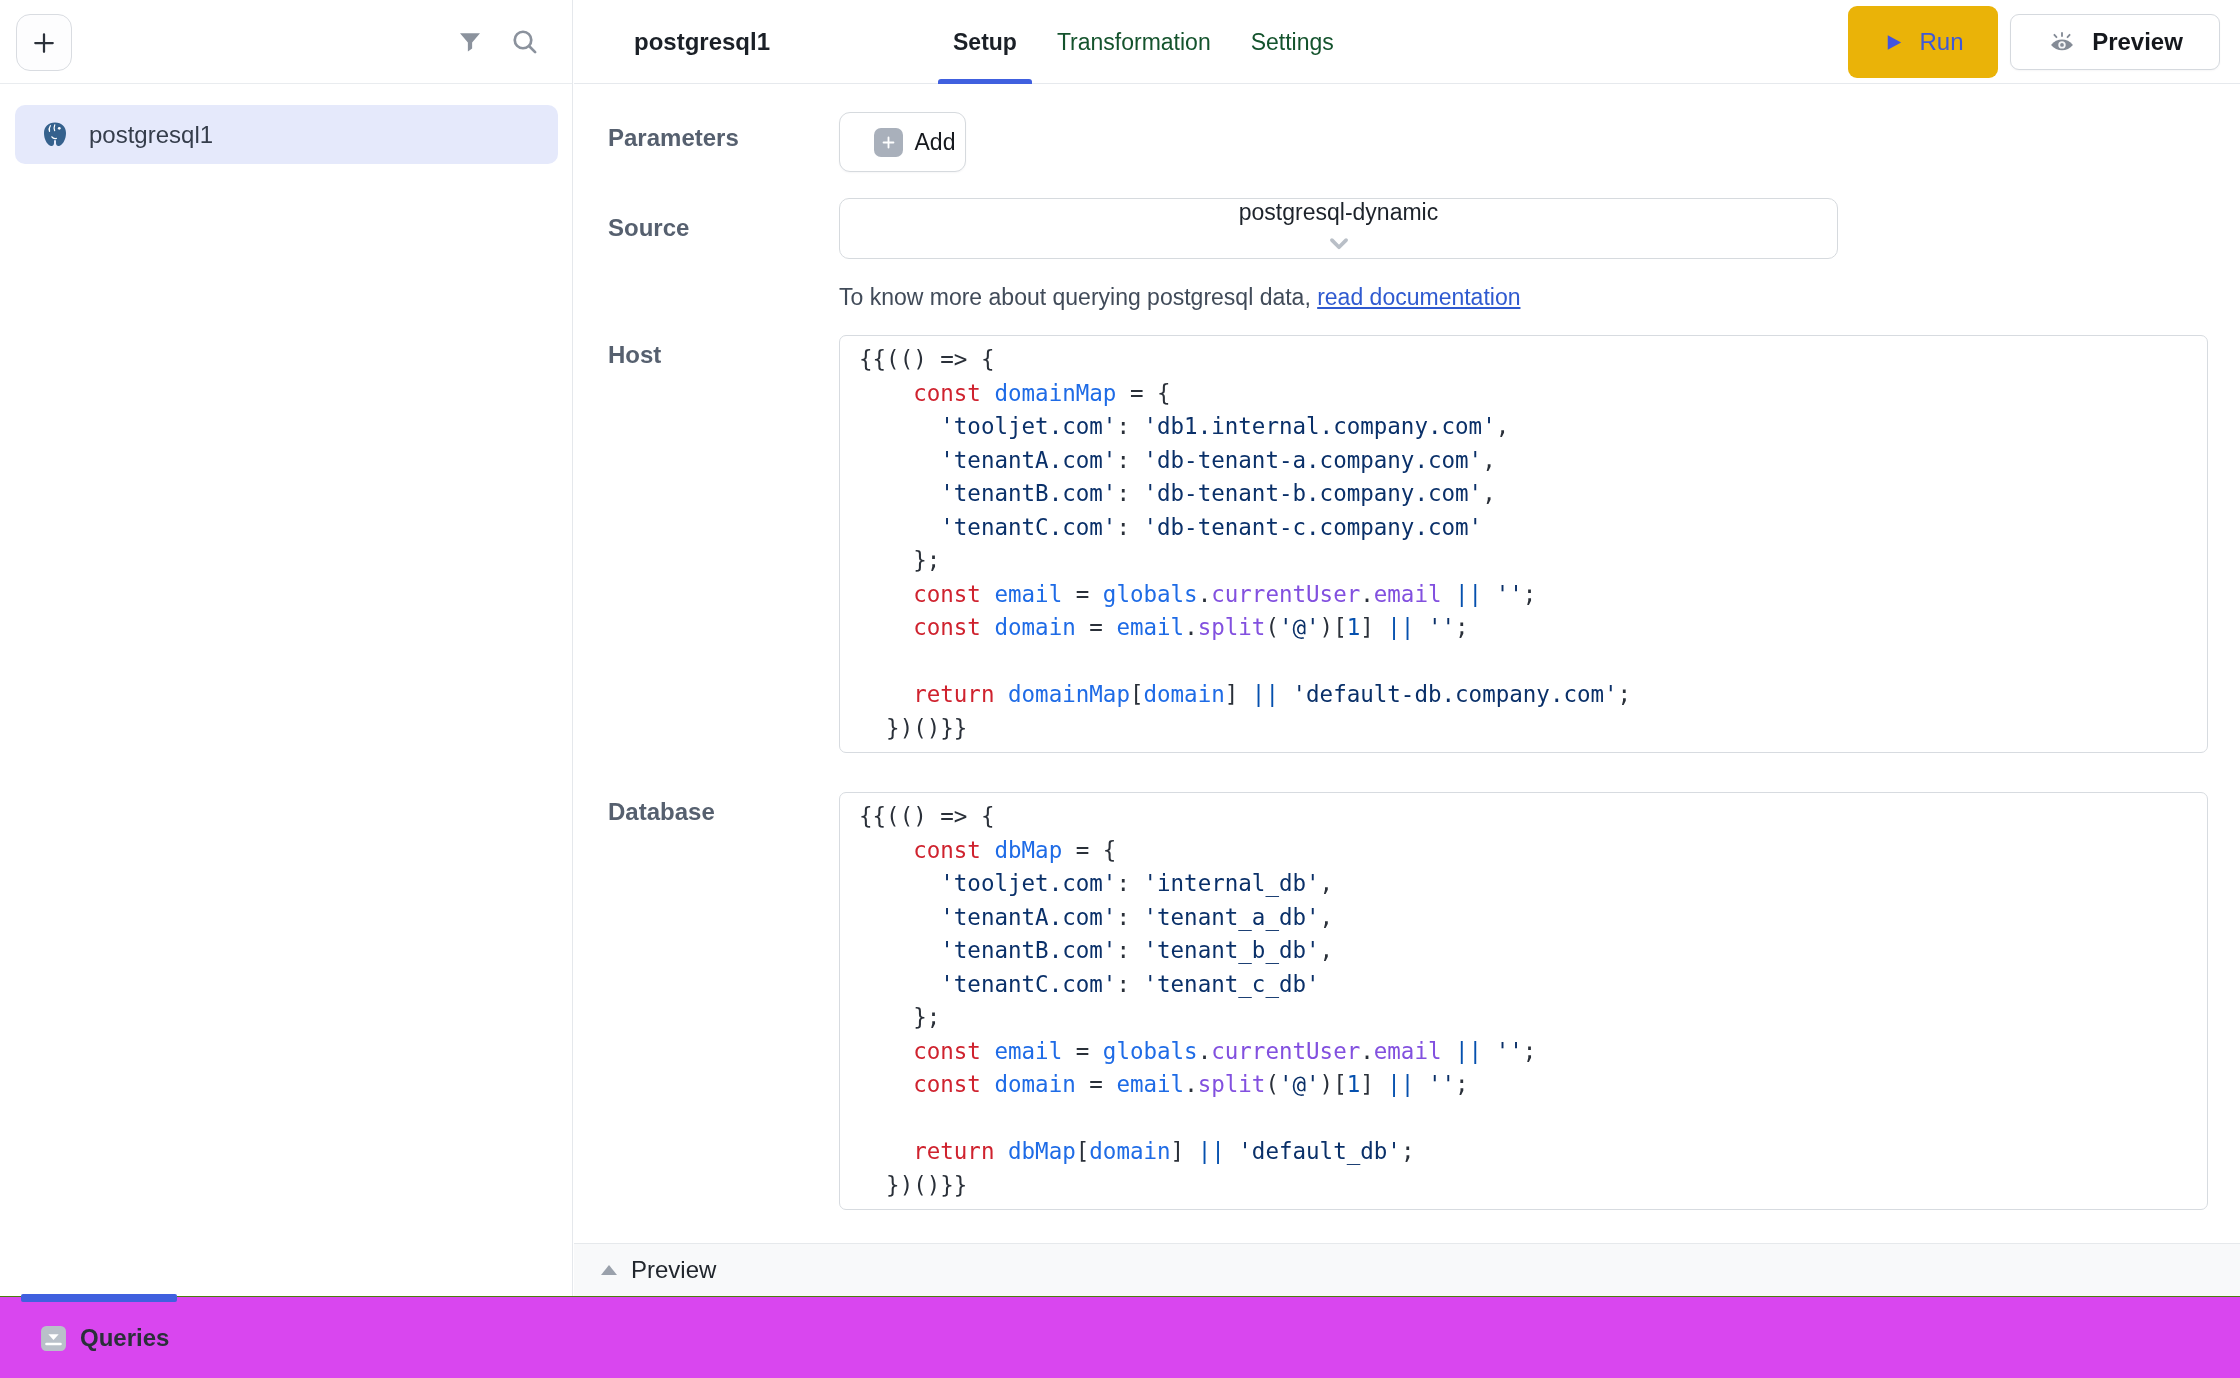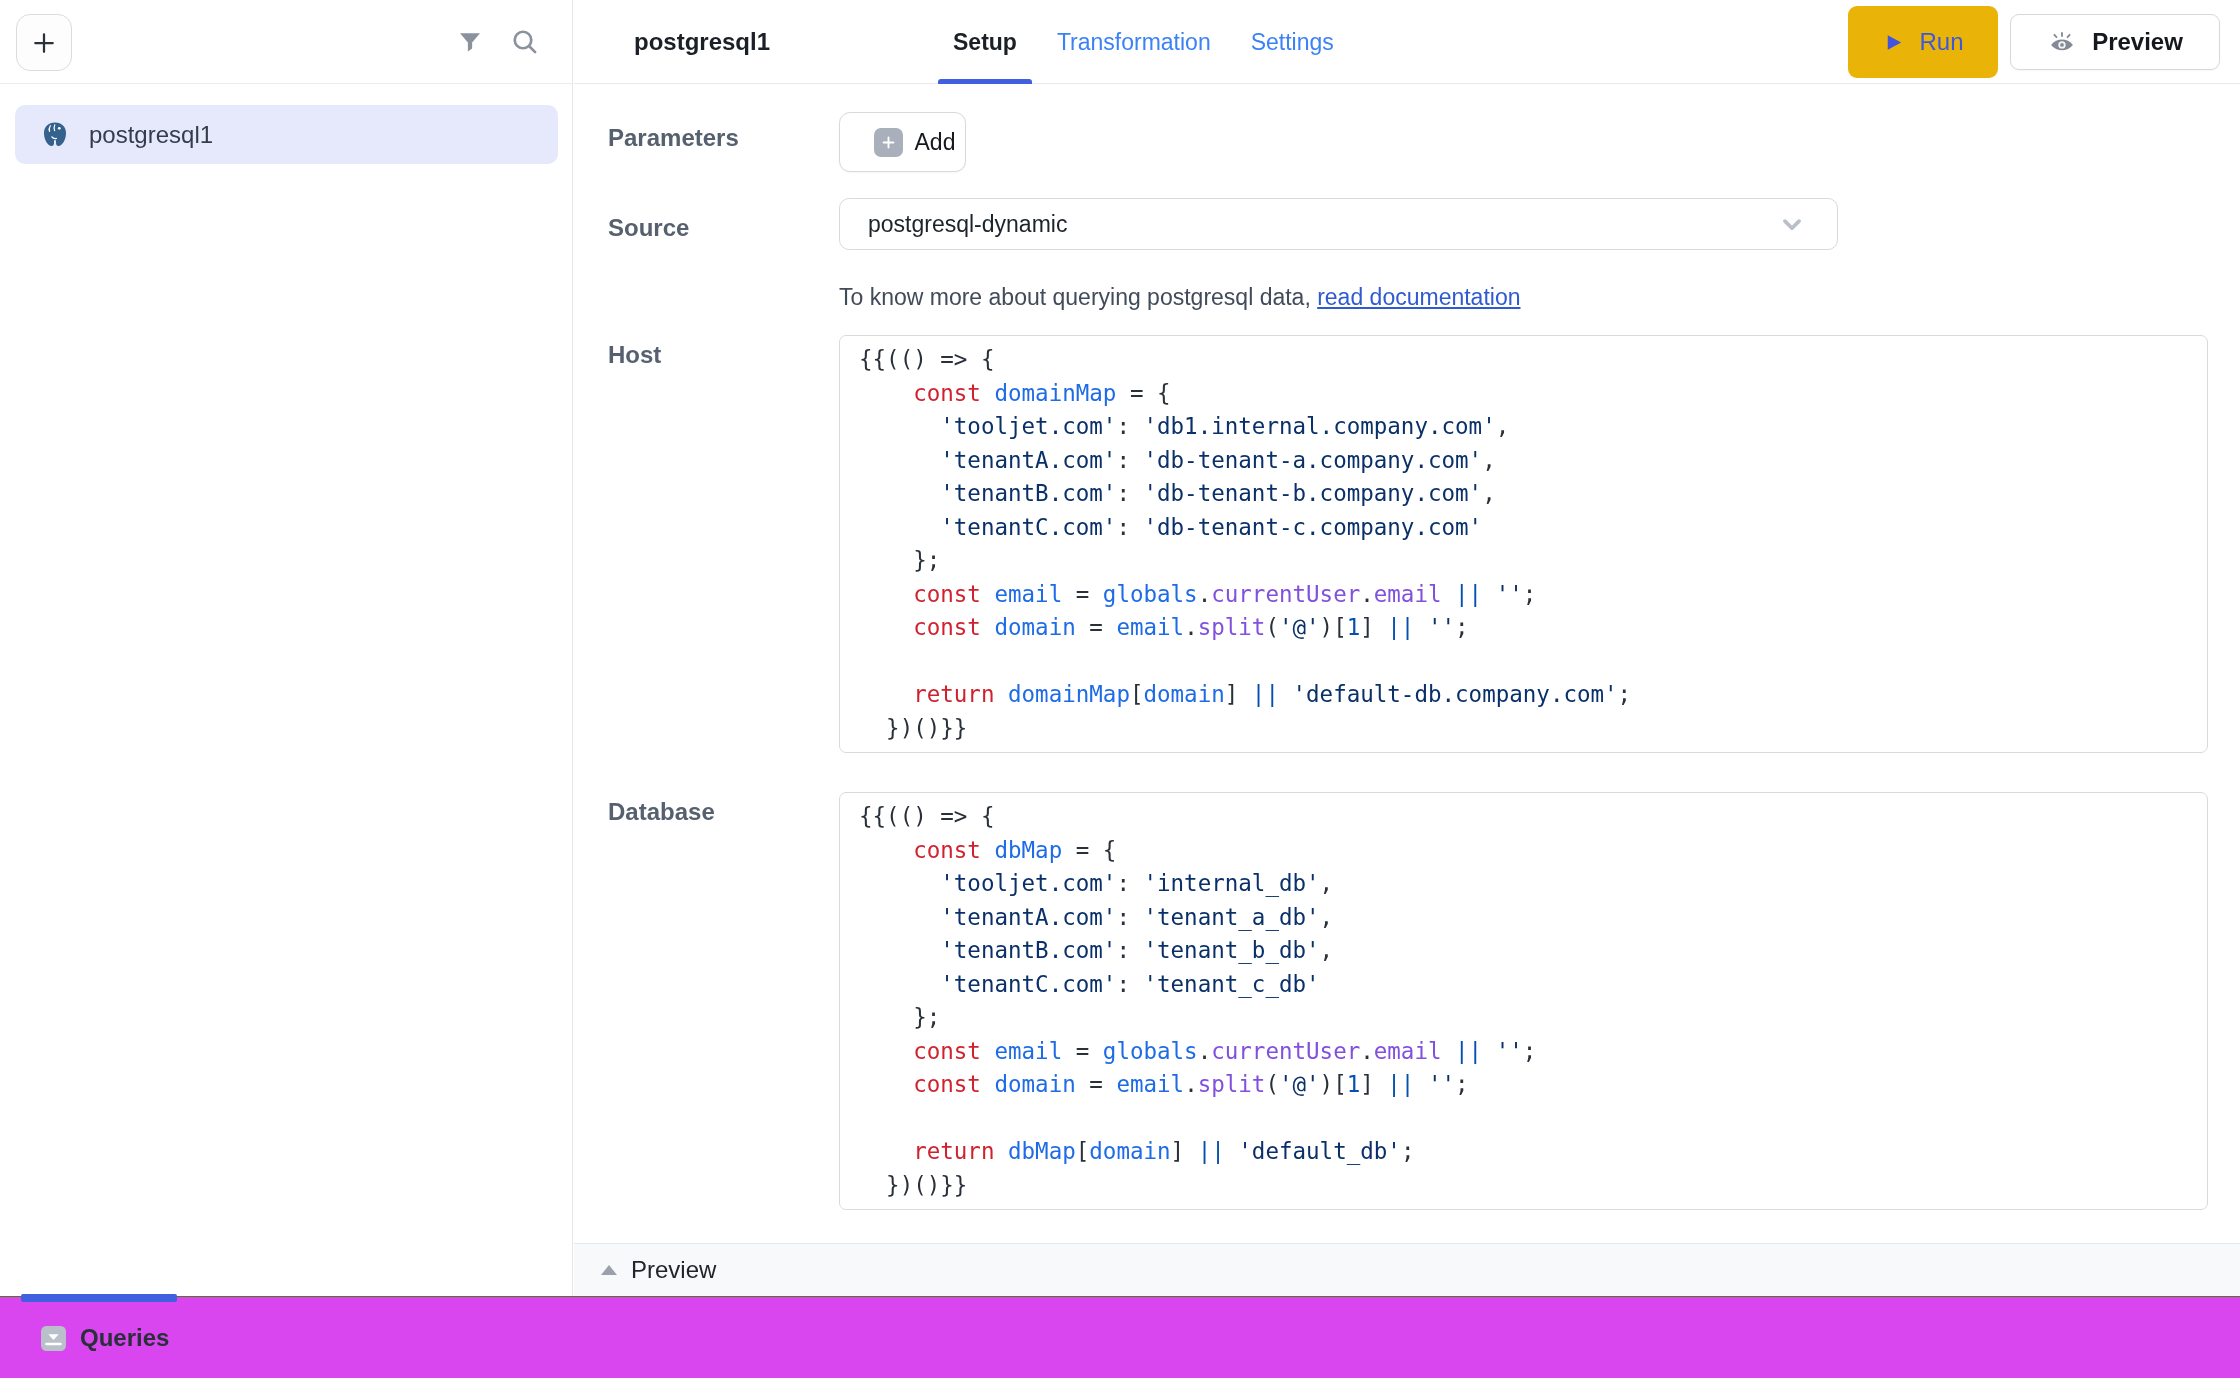--- a/index.html
+++ b/index.html
@@ -25,21 +25,21 @@
              padding-left:25px; cursor:pointer; }
   .sb-item .db-icon { width:30px; height:30px; margin-right:19px; flex:0 0 auto; }
   .sb-item-label { font-size:24px; font-weight:500; color:#353d4b; }
   
   .main { position:absolute; left:574px; top:0; width:1666px; height:1296px; background:#ffffff; }
   .main-header { position:absolute; left:0; top:0; width:100%; height:84px;
                  border-bottom:1px solid #e6e9ed; background:#fff; }
   .doc-title { position:absolute; left:60px; top:0; height:84px; display:flex; align-items:center;
                font-size:24px; font-weight:600; color:#1b2027; }
   .tabs { position:absolute; left:379px; top:0; height:84px; display:flex; align-items:center; gap:40px; }
-  .tab { position:relative; font-size:23px; font-weight:500; color:#3b82f6; cursor:pointer;
+  .tab { position:relative; font-size:23px; font-weight:500; color:#14532d; cursor:pointer;
          height:84px; display:flex; align-items:center; }
   .tab.active { color:#1b2027; font-weight:700; }
   .tab.active::after { content:""; position:absolute; left:-15px; right:-15px; bottom:0;
                        height:5px; background:#4060df; border-radius:3px 3px 0 0; }
   .hdr-actions { position:absolute; right:20px; top:0; height:84px; display:flex; align-items:center; gap:12px; }
   .run-btn { height:72px; width:150px; background:#eab308; border:none; border-radius:9px;
              display:flex; align-items:center; justify-content:center; gap:14px;
              font-family:inherit; font-size:24px; font-weight:500; color:#3d59d9; cursor:pointer; }
   .preview-btn { height:56px; width:210px; background:#ffffff; border:1px solid #d5d9de; border-radius:9px;
              display:flex; align-items:center; justify-content:center; gap:15px;
@@ -49,23 +49,23 @@
   .field-label { position:absolute; left:34px; font-size:24px; font-weight:600; color:#56606f; }
   .row-params-label { top:124px; }
   .add-btn { position:absolute; left:265px; top:112px; width:127px; height:60px;
              background:#fff; border:1px solid #d6dade; border-radius:11px;
              display:flex; align-items:center; justify-content:center; gap:12px;
              font-family:inherit; font-size:23px; font-weight:500; color:#15181d; cursor:pointer;
              box-shadow:0 1px 2px rgba(16,24,40,.04);padding-left:24px; }
   .add-badge { width:29px; height:29px; background:#a9b0bb; border-radius:7px;
                display:flex; align-items:center; justify-content:center; }
   .row-source-label { top:214px; }
-  .select-box { position:absolute; left:265px; top:198px; width:999px; height:52px;
+  .select-box { position:absolute; left:265px; top:198px; width:999px; height:61px;
                 background:#fff; border:1px solid #d6dade; border-radius:10px;
-                display:flex; align-items:center; padding:0 28px; cursor:pointer; }
+                display:flex; align-items:center; padding:0 28px; cursor:pointer;flex-direction:column; }
   .select-value { flex:1; font-size:23px; color:#1d232b; }
   .helper { position:absolute; left:265px; top:284px; font-size:23px; color:#414b59; }
   .helper a { color:#2f5ad0; text-decoration:underline; cursor:pointer; }
   .row-host-label { top:341px; }
   .code-box { position:absolute; left:265px; width:1369px; height:418px;
               background:#fff; border:1px solid #d7dbe0; border-radius:7px;
               padding:7px 0 0 19px; overflow:hidden; cursor:text; }
   .host-box { top:335px; }
   .row-db-label { top:798px; }
   .db-box { top:792px; }

